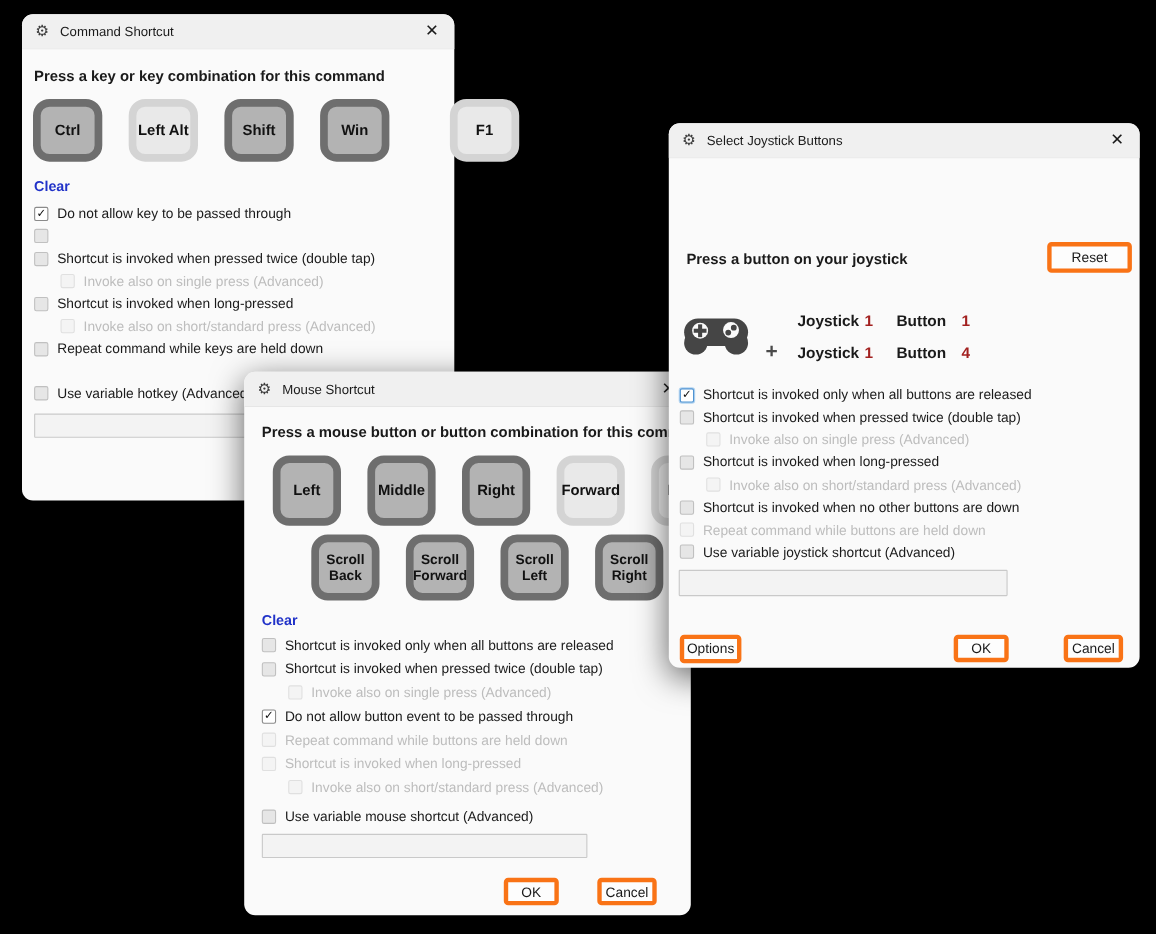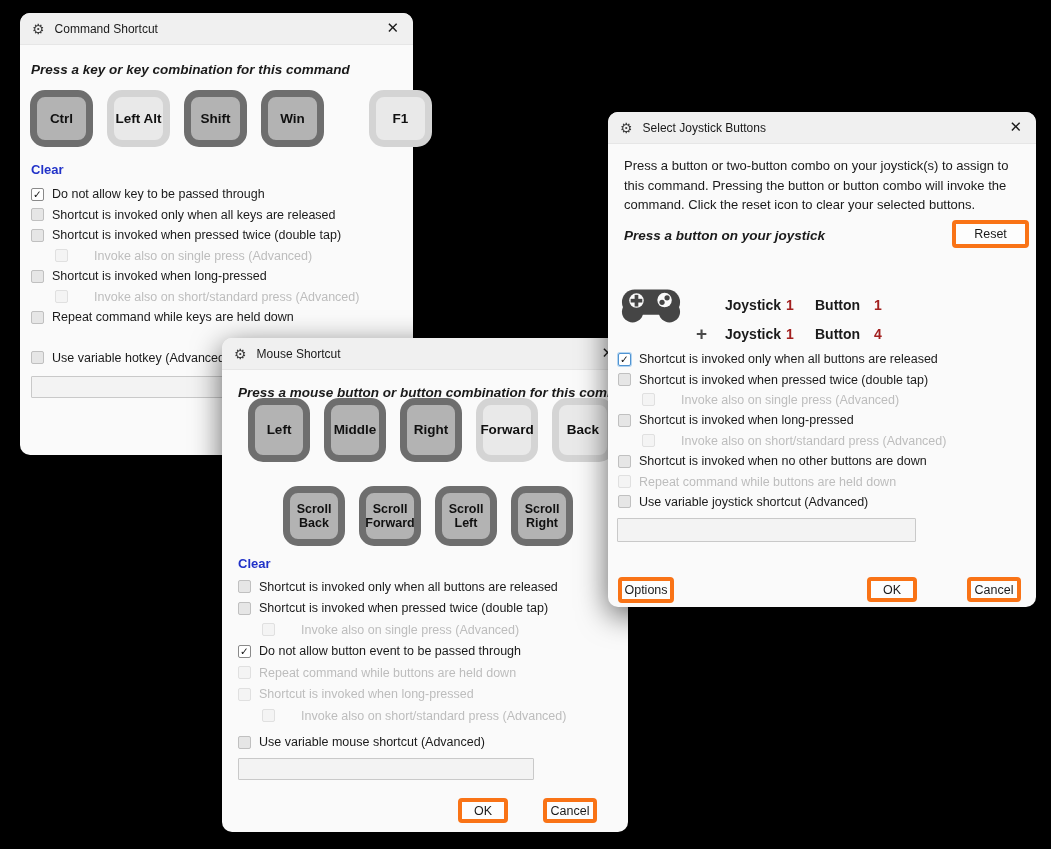--- a/index.html
+++ b/index.html
@@ -11,59 +11,59 @@
   #dlg-mouse{left:222px;top:338px;width:406px;height:494px;z-index:2;}
   #dlg-joystick{left:608px;top:112px;width:428px;height:495px;z-index:3;}
 
   .titlebar{height:32px;background:#f0f0f0;border-radius:10px 10px 0 0;display:flex;
             align-items:center;padding:0 14px 0 12px;box-sizing:border-box;
             border-bottom:1px solid #e6e6e6;}
   .gear{font-family:"DejaVu Sans",sans-serif;font-size:14px;color:#3c3c3c;line-height:1;}
   .title{font-size:12px;margin-left:10px;flex:1;white-space:nowrap;}
   .close{font-family:"DejaVu Sans",sans-serif;font-size:15px;color:#1a1a1a;line-height:1;}
 
-  .prompt{position:absolute;font-weight:bold;font-size:13.5px;white-space:nowrap;font-style:italic;}
-
-  .keys-row{position:absolute;display:flex;gap:14px;}
+  .prompt{position:absolute;font-weight:bold;font-size:13.5px;white-space:nowrap;}
+
+  .keys-row{position:absolute;display:flex;gap:24px;}
   .key{box-sizing:border-box;width:63px;height:57px;border:7px solid #d4d4d4;background:#e9e9e9;
        border-radius:15px;display:flex;align-items:center;justify-content:center;text-align:center;
        font-weight:bold;font-size:13.5px;color:#111;line-height:1.15;}
   .key.active{border-color:#6e6e6e;background:#b3b3b3;}
   .key.spaced{margin-left:31px;}
   .mbtn{width:62px;height:64px;}
   .mbtn2{width:62px;height:60px;font-size:12.5px;}
 
   .clear-link{position:absolute;font-weight:bold;font-size:13px;color:#2132c8;white-space:nowrap;}
 
   .cbgroup{position:absolute;display:flex;flex-direction:column;}
   .cbrow{display:flex;align-items:center;height:20.5px;}
   .cbgroup.rows-m .cbrow{height:21.5px;}
   .cbgroup.rows-j .cbrow{height:20.4px;}
-  .cbrow.indent{padding-left:24px;gap:18px;}
+  .cbrow.indent{padding-left:24px;}
   .cbrow.gap-lg{margin-top:20px;}
   .cbrow.gap-sm{margin-top:5px;}
   .box{width:13px;height:13px;box-sizing:border-box;background:#e6e6e6;border:1px solid #c0c0c0;
        border-radius:2px;margin-right:8px;display:flex;align-items:center;justify-content:center;
        font-family:"DejaVu Sans",sans-serif;font-size:10.5px;font-weight:bold;color:#111;flex:none;}
   .cbrow.disabled .box{background:#f4f4f4;border-color:#e0e0e0;}
   .cbrow.checked .box{background:#fff;border-color:#8a8a8a;}
   .cbrow.checked.focused .box{border-color:#4f93d2;box-shadow:0 0 0 1px #b3d4f0;}
   .cbtext{font-size:12.5px;color:#1a1a1a;white-space:nowrap;}
   .cbrow.disabled .cbtext{color:#bdbdbd;}
 
   .textinput{position:absolute;box-sizing:border-box;background:#f3f3f3;border:1px solid #c9c9c9;
              height:22px;font-family:"Liberation Sans",sans-serif;font-size:12.5px;padding:0 6px;
              border-radius:1px;}
   .btn{position:absolute;box-sizing:border-box;background:#fdfdfd;border:4px solid #f97316;
        border-radius:4px;font-size:12.5px;display:flex;align-items:center;justify-content:center;
        color:#1a1a1a;cursor:default;}
 
   .desc{position:absolute;left:16px;top:44px;width:398px;font-size:13px;line-height:1.5;}
   .gamepad{position:absolute;left:12px;top:166px;}
-  .assigns{position:absolute;left:88px;top:178px;}
+  .assigns{position:absolute;left:88px;top:164px;}
   .assign-row{display:grid;grid-template-columns:29px 61px 29px 59px 20px;align-items:center;
               height:29px;font-weight:bold;font-size:14px;}
   .assign-row .plus{font-size:19px;font-weight:bold;color:#4a4a4a;}
   .assign-row .val{color:#a2201f;}
 </style>
 </head>
 <body>
 
 <div class="dialog" id="dlg-command">
   <div class="titlebar">
@@ -100,21 +100,20 @@
 
   <div class="cbgroup" style="left:11px;top:171px;">
 
       <div class="cbrow checked">
         <span class="box">✓</span>
         <span class="cbtext">Do not allow key to be passed through</span>
       </div>
 
       <div class="cbrow">
         <span class="box"></span>
-        <span class="cbtext">Shortcut is invoked only when all keys are released</span>
       </div>
 
       <div class="cbrow">
         <span class="box"></span>
         <span class="cbtext">Shortcut is invoked when pressed twice (double tap)</span>
       </div>
 
       <div class="cbrow disabled indent">
         <span class="box"></span>
         <span class="cbtext">Invoke also on single press (Advanced)</span>
@@ -145,21 +144,21 @@
 </div>
 
 <div class="dialog" id="dlg-mouse">
   <div class="titlebar">
     <span class="gear">⚙</span>
     <span class="title">Mouse Shortcut</span>
     <span class="close">✕</span>
   </div>
   <div class="prompt" style="left:16px;top:47px;">Press a mouse button or button combination for this command</div>
 
-  <div class="keys-row" style="left:26px;top:60px;justify-content:space-between;">
+  <div class="keys-row" style="left:26px;top:76px;justify-content:space-between;">
 
       <div class="key mbtn active">
         <span>Left</span>
       </div>
 
       <div class="key mbtn active">
         <span>Middle</span>
       </div>
 
       <div class="key mbtn active">
@@ -244,21 +243,20 @@
   <div class="btn" style="left:321px;top:460px;width:54px;height:25px;">Cancel</div>
 </div>
 
 <div class="dialog" id="dlg-joystick">
   <div class="titlebar">
     <span class="gear">⚙</span>
     <span class="title">Select Joystick Buttons</span>
     <span class="close">✕</span>
   </div>
 
-  <div class="desc">Press a button or two-button combo on your joystick(s) to assign to this command.  Pressing the button or button combo will invoke the command. Click the reset icon to clear your selected buttons.</div>
   <div class="prompt" style="left:16px;top:116px;">Press a button on your joystick</div>
   <div class="btn" style="left:344px;top:108px;width:77px;height:28px;">Reset</div>
 
   <div class="gamepad">
     <svg width="62" height="50" viewBox="0 0 64 48">
       <rect x="2" y="10" width="60" height="26" rx="13" fill="#454545"></rect>
       <circle cx="13" cy="33" r="11" fill="#454545"></circle>
       <circle cx="51" cy="33" r="11" fill="#454545"></circle>
       <circle cx="17" cy="21.5" r="7.5" fill="#fafafa"></circle>
       <rect x="11" y="19.7" width="12" height="3.8" fill="#454545"></rect>

